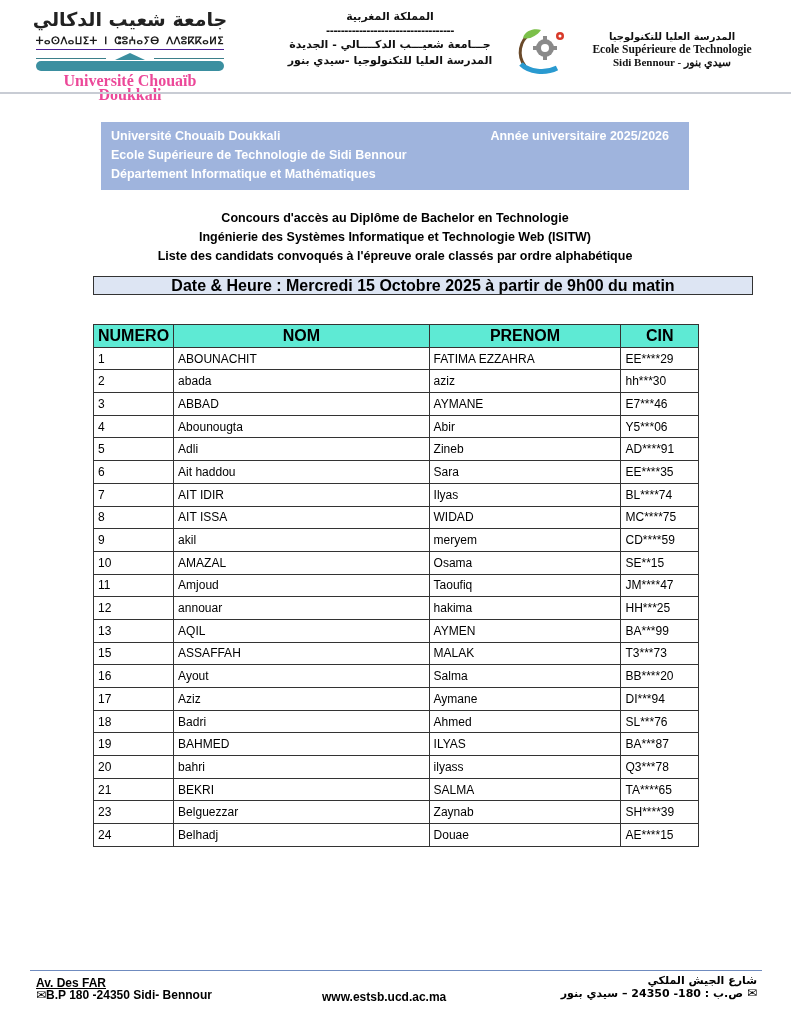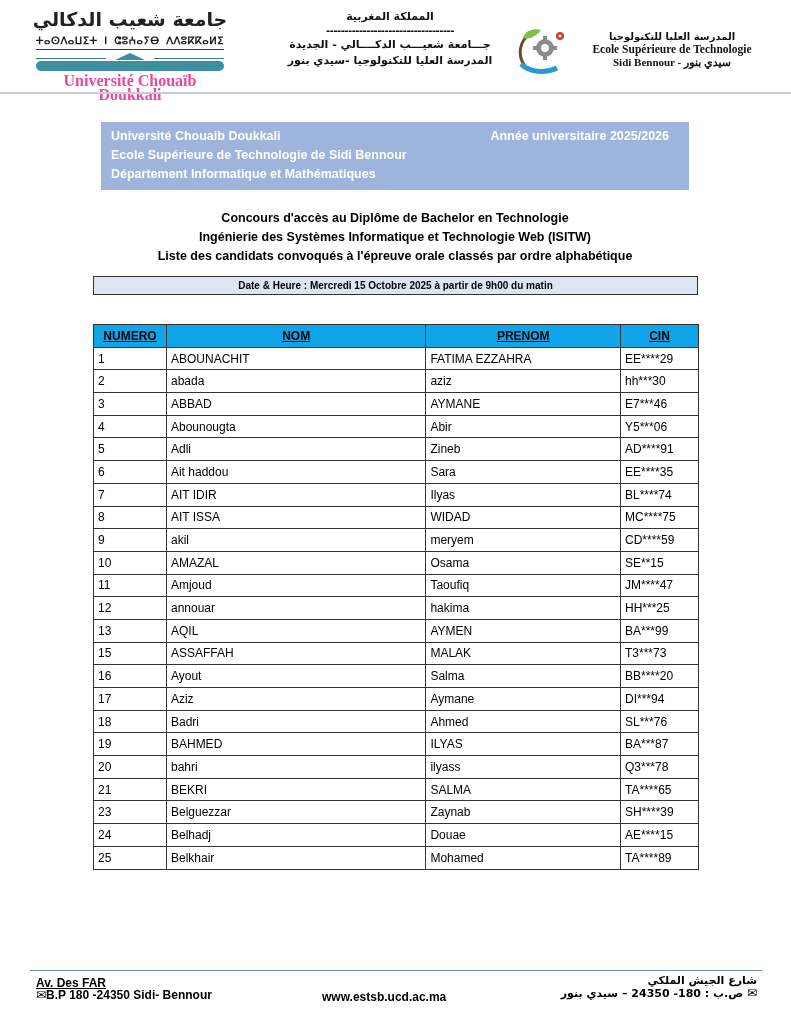--- a/index.html
+++ b/index.html
@@ -28,26 +28,26 @@
 
   .hdr-rule { position: absolute; left: 0; top: 92px; width: 791px; height: 2px; background: #c8ccd4; }
 
   
   .info-band { position: absolute; left: 101px; top: 122px; width: 588px; height: 68px; background: #9fb4dd; padding: 5px 10px; color: #ffffff; font-size: 12.5px; font-weight: bold; line-height: 19px; }
   .info-band .year { position: absolute; right: 20px; top: 5px; }
 
   
   .titles { position: absolute; left: 95px; top: 209px; width: 600px; text-align: center; font-size: 12.5px; font-weight: bold; line-height: 19px; }
 
-  .date-box { position: absolute; left: 93px; top: 276px; width: 605px; height: 19px; background: #dde5f3; border: 1px solid #333; text-align: center; font-size: 10px; font-weight: bold; line-height: 17px; }
+  .date-box { position: absolute; left: 93px; top: 276px; width: 660px; height: 19px; background: #dde5f3; border: 1px solid #333; text-align: center; font-size: 16px; font-weight: bold; line-height: 17px; }
 
   
   table.list { position: absolute; left: 93px; top: 324px; width: 606px; border-collapse: collapse; font-size: 12px; }
   table.list th, table.list td { border: 1px solid #333; height: 22.7px; padding: 0 4px; }
-  table.list th { background: #0ea5e9; font-weight: bold; text-align: center; font-size: 12px; text-decoration: underline; }
+  table.list th { background: #5eead4; font-weight: bold; text-align: center; font-size: 16px; }
   table.list td { text-align: left; }
   col.c-num { width: 73px; }
   col.c-nom { width: 260px; }
   col.c-pre { width: 195px; }
   col.c-cin { width: 78px; }
 
   
   .ftr-rule { position: absolute; left: 30px; top: 970px; width: 732px; height: 1px; background: #6f8bbf; }
   .ftr-left { position: absolute; left: 36px; top: 977px; font-size: 12px; font-weight: bold; line-height: 12px; }
   .ftr-left .l1 { text-decoration: underline; }
@@ -259,26 +259,20 @@
         <td>Belguezzar</td>
         <td>Zaynab</td>
         <td>SH****39</td>
       </tr>
       <tr>
         <td>24</td>
         <td>Belhadj</td>
         <td>Douae</td>
         <td>AE****15</td>
       </tr>
-      <tr>
-        <td>25</td>
-        <td>Belkhair</td>
-        <td>Mohamed</td>
-        <td>TA****89</td>
-      </tr>
     </tbody>
 </table>
 
 <div class="ftr-rule"></div>
 <div class="ftr-left">
   <div class="l1">Av. Des FAR</div>
   <div><span class="env">✉</span><span>B.P 180 -24350 Sidi- Bennour</span></div>
 </div>
 <div class="ftr-web">www.estsb.ucd.ac.ma</div>
 <div class="ftr-right">

